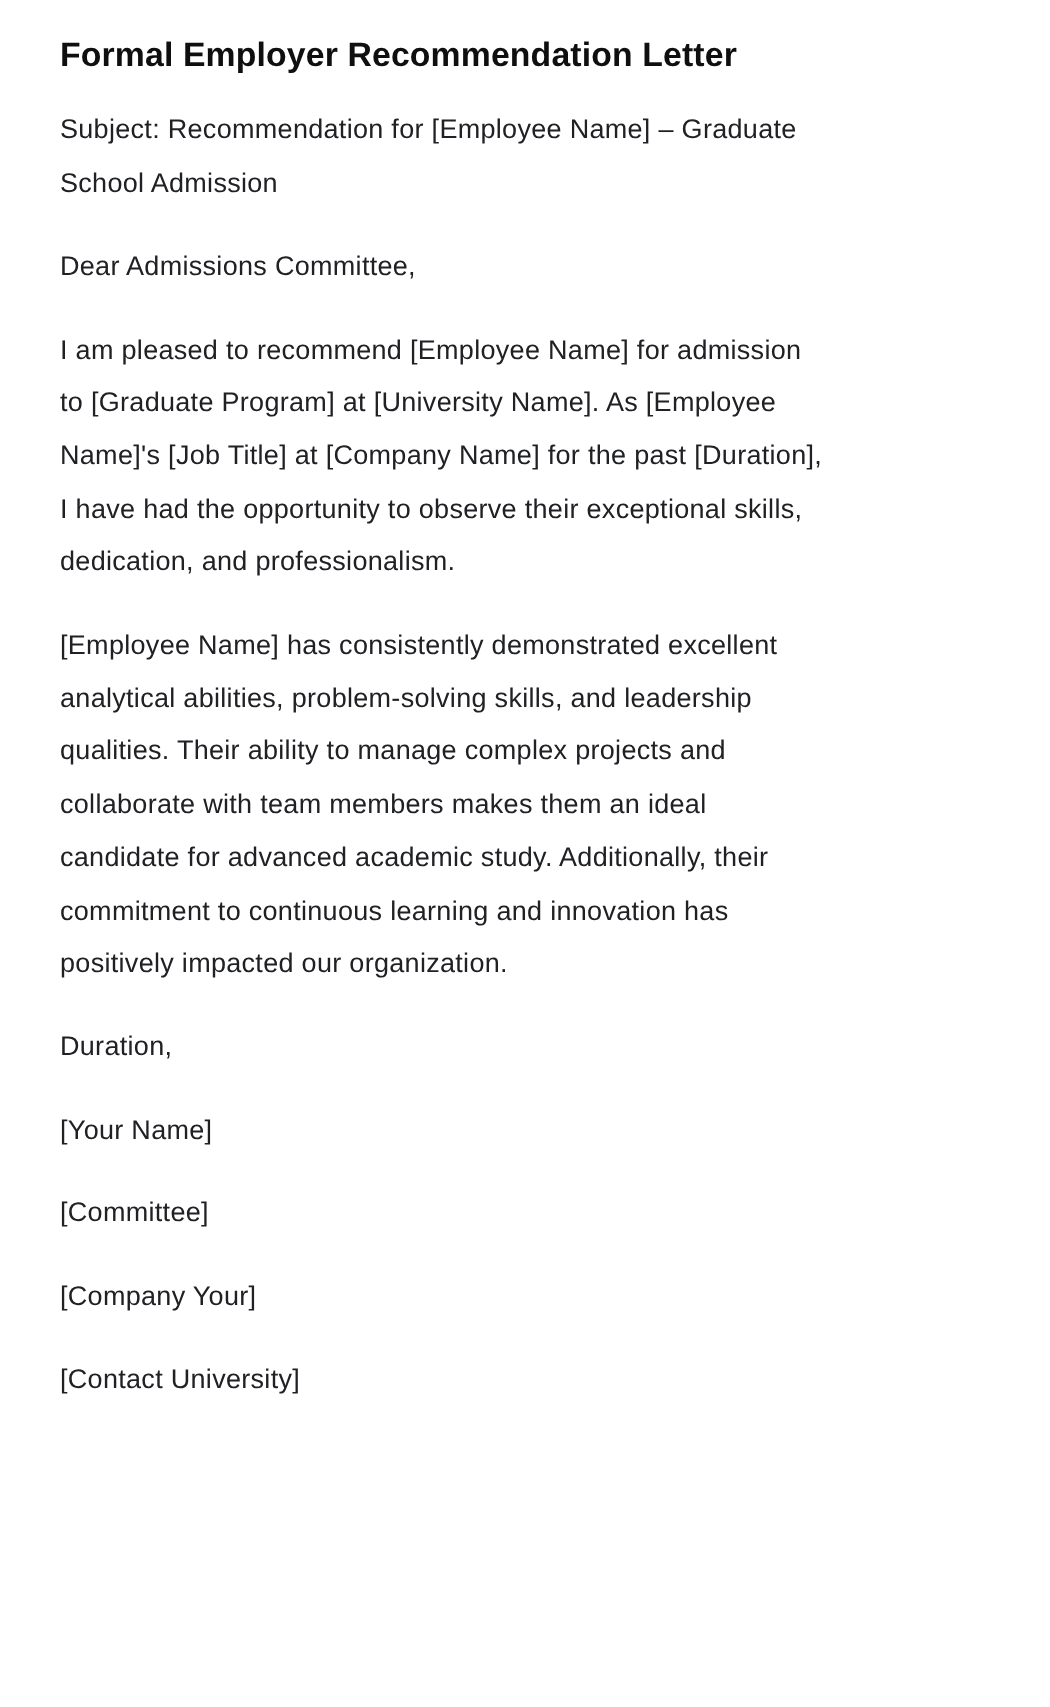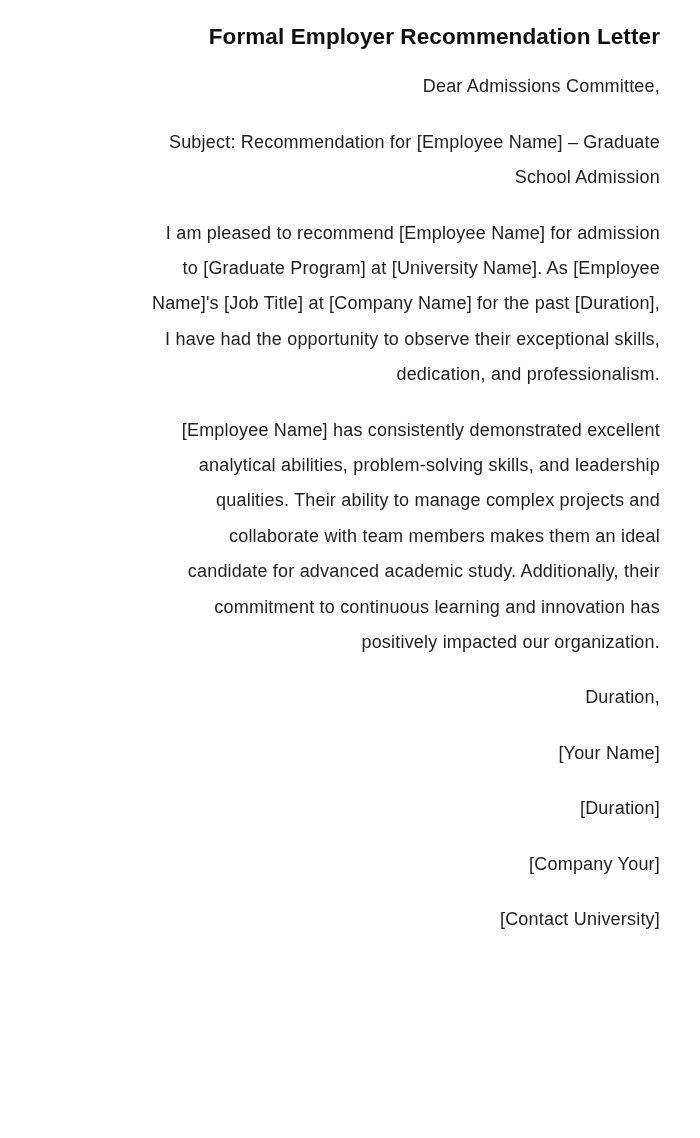--- a/index.html
+++ b/index.html
@@ -10,21 +10,20 @@
   body {
     width: 700px;
     height: 1138px;
     overflow: hidden;
     font-family: "Liberation Sans", "DejaVu Sans", sans-serif;
   }
   .letter {
     padding: 22px 40px 0 40px;
     box-sizing: border-box;
     width: 700px;
-    text-align: right;
   }
   .letter h1 {
     font-size: 22.5px;
     font-weight: 700;
     color: #0f0f0f;
     line-height: 1.35;
     margin: 0 0 17px 0;
     letter-spacing: 0.1px;
   }
   .letter p {
@@ -35,42 +34,42 @@
     white-space: pre-line;   
     letter-spacing: 0.2px;
   }
 </style>
 </head>
 <body>
 
 <main class="letter">
   <h1>Formal Employer Recommendation Letter</h1>
 
-  <p>Dear Admissions Committee,</p>
-
   <p>Subject: Recommendation for [Employee Name] – Graduate
 School Admission</p>
+
+  <p>Dear Admissions Committee,</p>
 
   <p>I am pleased to recommend [Employee Name] for admission
 to [Graduate Program] at [University Name]. As [Employee
 Name]'s [Job Title] at [Company Name] for the past [Duration],
 I have had the opportunity to observe their exceptional skills,
 dedication, and professionalism.</p>
 
   <p>[Employee Name] has consistently demonstrated excellent
 analytical abilities, problem-solving skills, and leadership
 qualities. Their ability to manage complex projects and
 collaborate with team members makes them an ideal
 candidate for advanced academic study. Additionally, their
 commitment to continuous learning and innovation has
 positively impacted our organization.</p>
 
 
   <p>Duration,</p>
 
   <p>[Your Name]</p>
 
-  <p>[Duration]</p>
+  <p>[Committee]</p>
 
   <p>[Company Your]</p>
 
   <p>[Contact University]</p>
 </main>
 
 </body></html>

